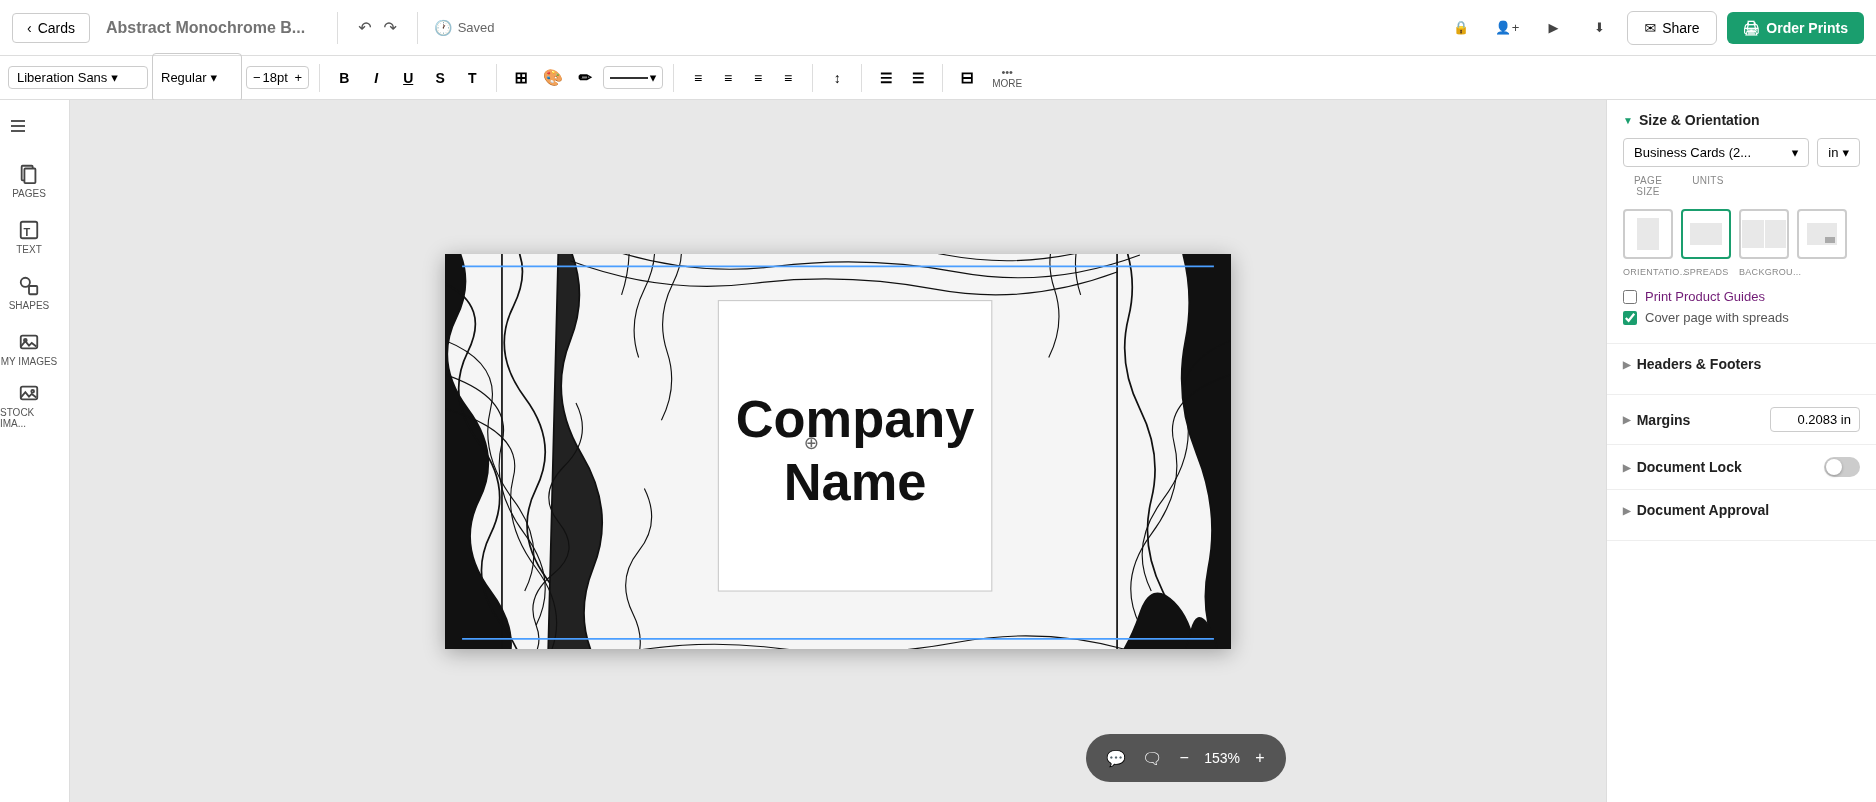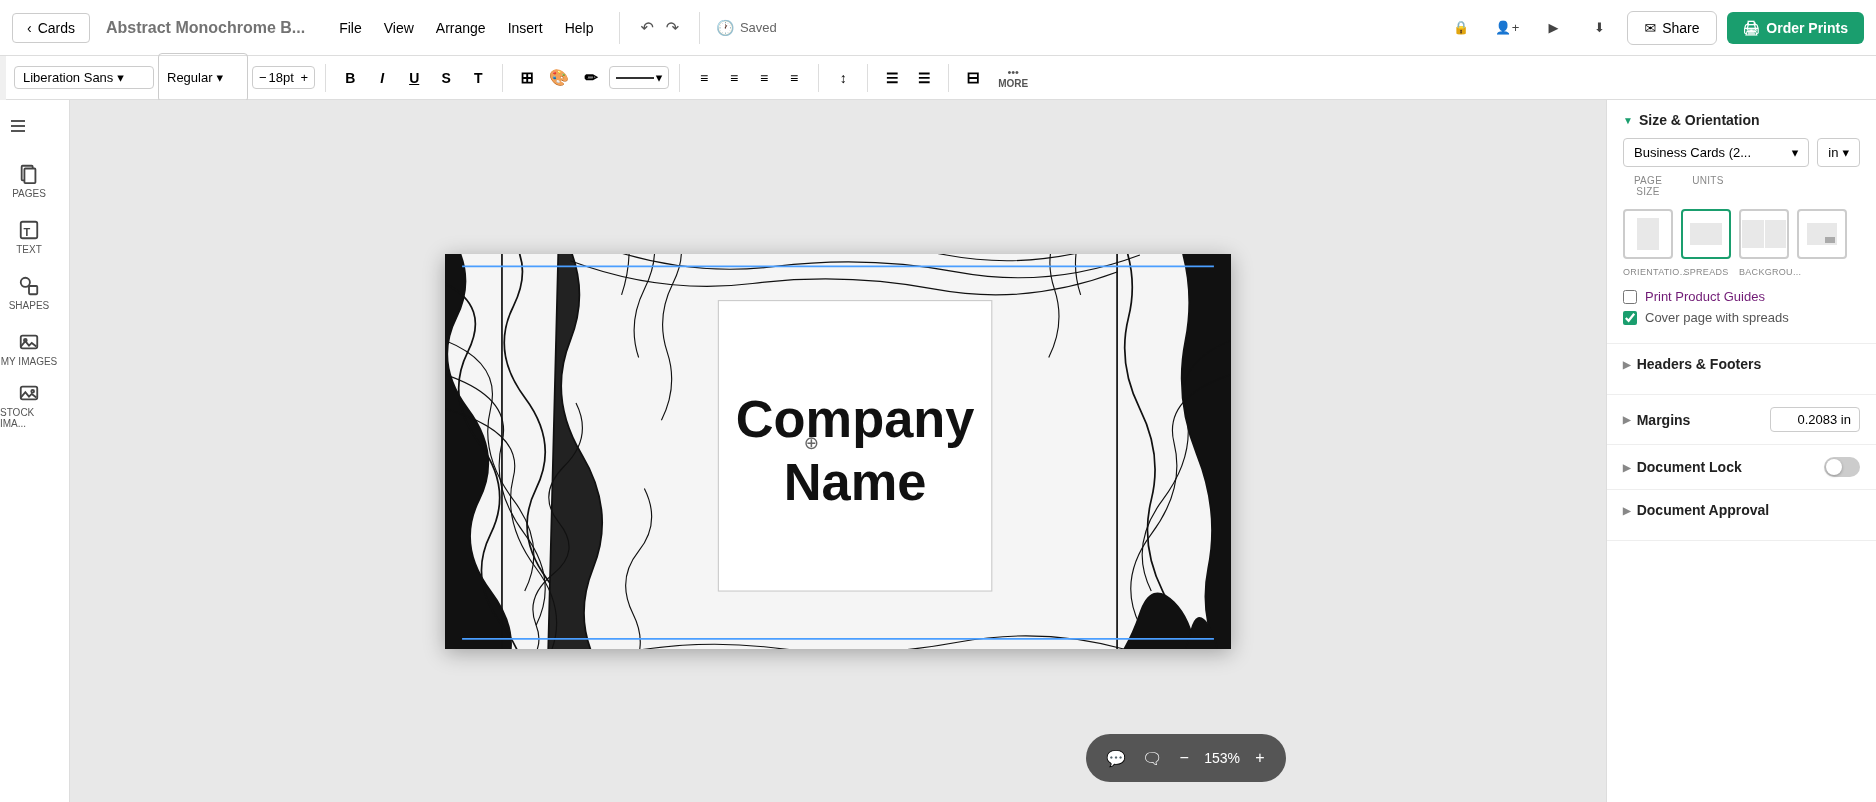--- a/index.html
+++ b/index.html
@@ -39,21 +39,21 @@
     #order-btn {
       display: flex; align-items: center; gap: 6px;
       background: #1a9e6e; color: #fff; border: none; border-radius: 6px;
       padding: 8px 16px; cursor: pointer; font-size: 14px; font-weight: 600;
     }
 
     
     #toolbar {
       display: flex; align-items: center; height: 44px;
       background: #fff; border-bottom: 1px solid #ddd;
-      padding: 0 8px; gap: 4px; margin-left: 6px;
+      padding: 0 8px; gap: 4px;
     }
     .toolbar-group { display: flex; align-items: center; gap: 2px; }
     .toolbar-sep { width: 1px; height: 28px; background: #ddd; margin: 0 6px; }
     .font-select {
       display: flex; align-items: center; gap: 4px;
       border: 1px solid #ccc; border-radius: 4px; padding: 3px 8px;
       cursor: pointer; font-size: 13px; min-width: 140px;
     }
     .font-style-select {
       display: flex; align-items: center; gap: 4px;
@@ -227,27 +227,20 @@
   </style>
 </head>
 <body>
 
 <div id="topbar">
   <button id="back-btn">
     <span>‹</span>
     <span>Cards</span>
   </button>
   <span id="doc-title">Abstract Monochrome B...</span>
-  <div class="toolbar-group">
-    <span class="menu-item">File</span>
-    <span class="menu-item">View</span>
-    <span class="menu-item">Arrange</span>
-    <span class="menu-item">Insert</span>
-    <span class="menu-item">Help</span>
-  </div>
 
   <div class="topbar-sep"></div>
 
   <div class="undo-redo">
     <button>↶</button>
     <button>↷</button>
   </div>
 
   <div class="topbar-sep"></div>
 
@@ -325,21 +318,21 @@
 
   <div class="tb-btn">☰</div>
   <div class="tb-btn">☰</div>
 
   <div class="toolbar-sep"></div>
 
   <div class="tb-btn" style="font-size:16px;">⊟</div>
 
   <div class="more-btn">
     <span>•••</span>
-    <span style="font-size:10px;font-weight:bold;">MORE</span>
+    <span style="font-size:10px;">MORE</span>
   </div>
 </div>
 
 <div id="main">
 
   <div id="sidebar">
     <div class="sidebar-toggle">
       <svg width="20" height="20" viewBox="0 0 20 20" fill="none" stroke="#555" stroke-width="2">
         <line x1="3" y1="5" x2="17" y2="5"></line>
         <line x1="3" y1="10" x2="17" y2="10"></line>

